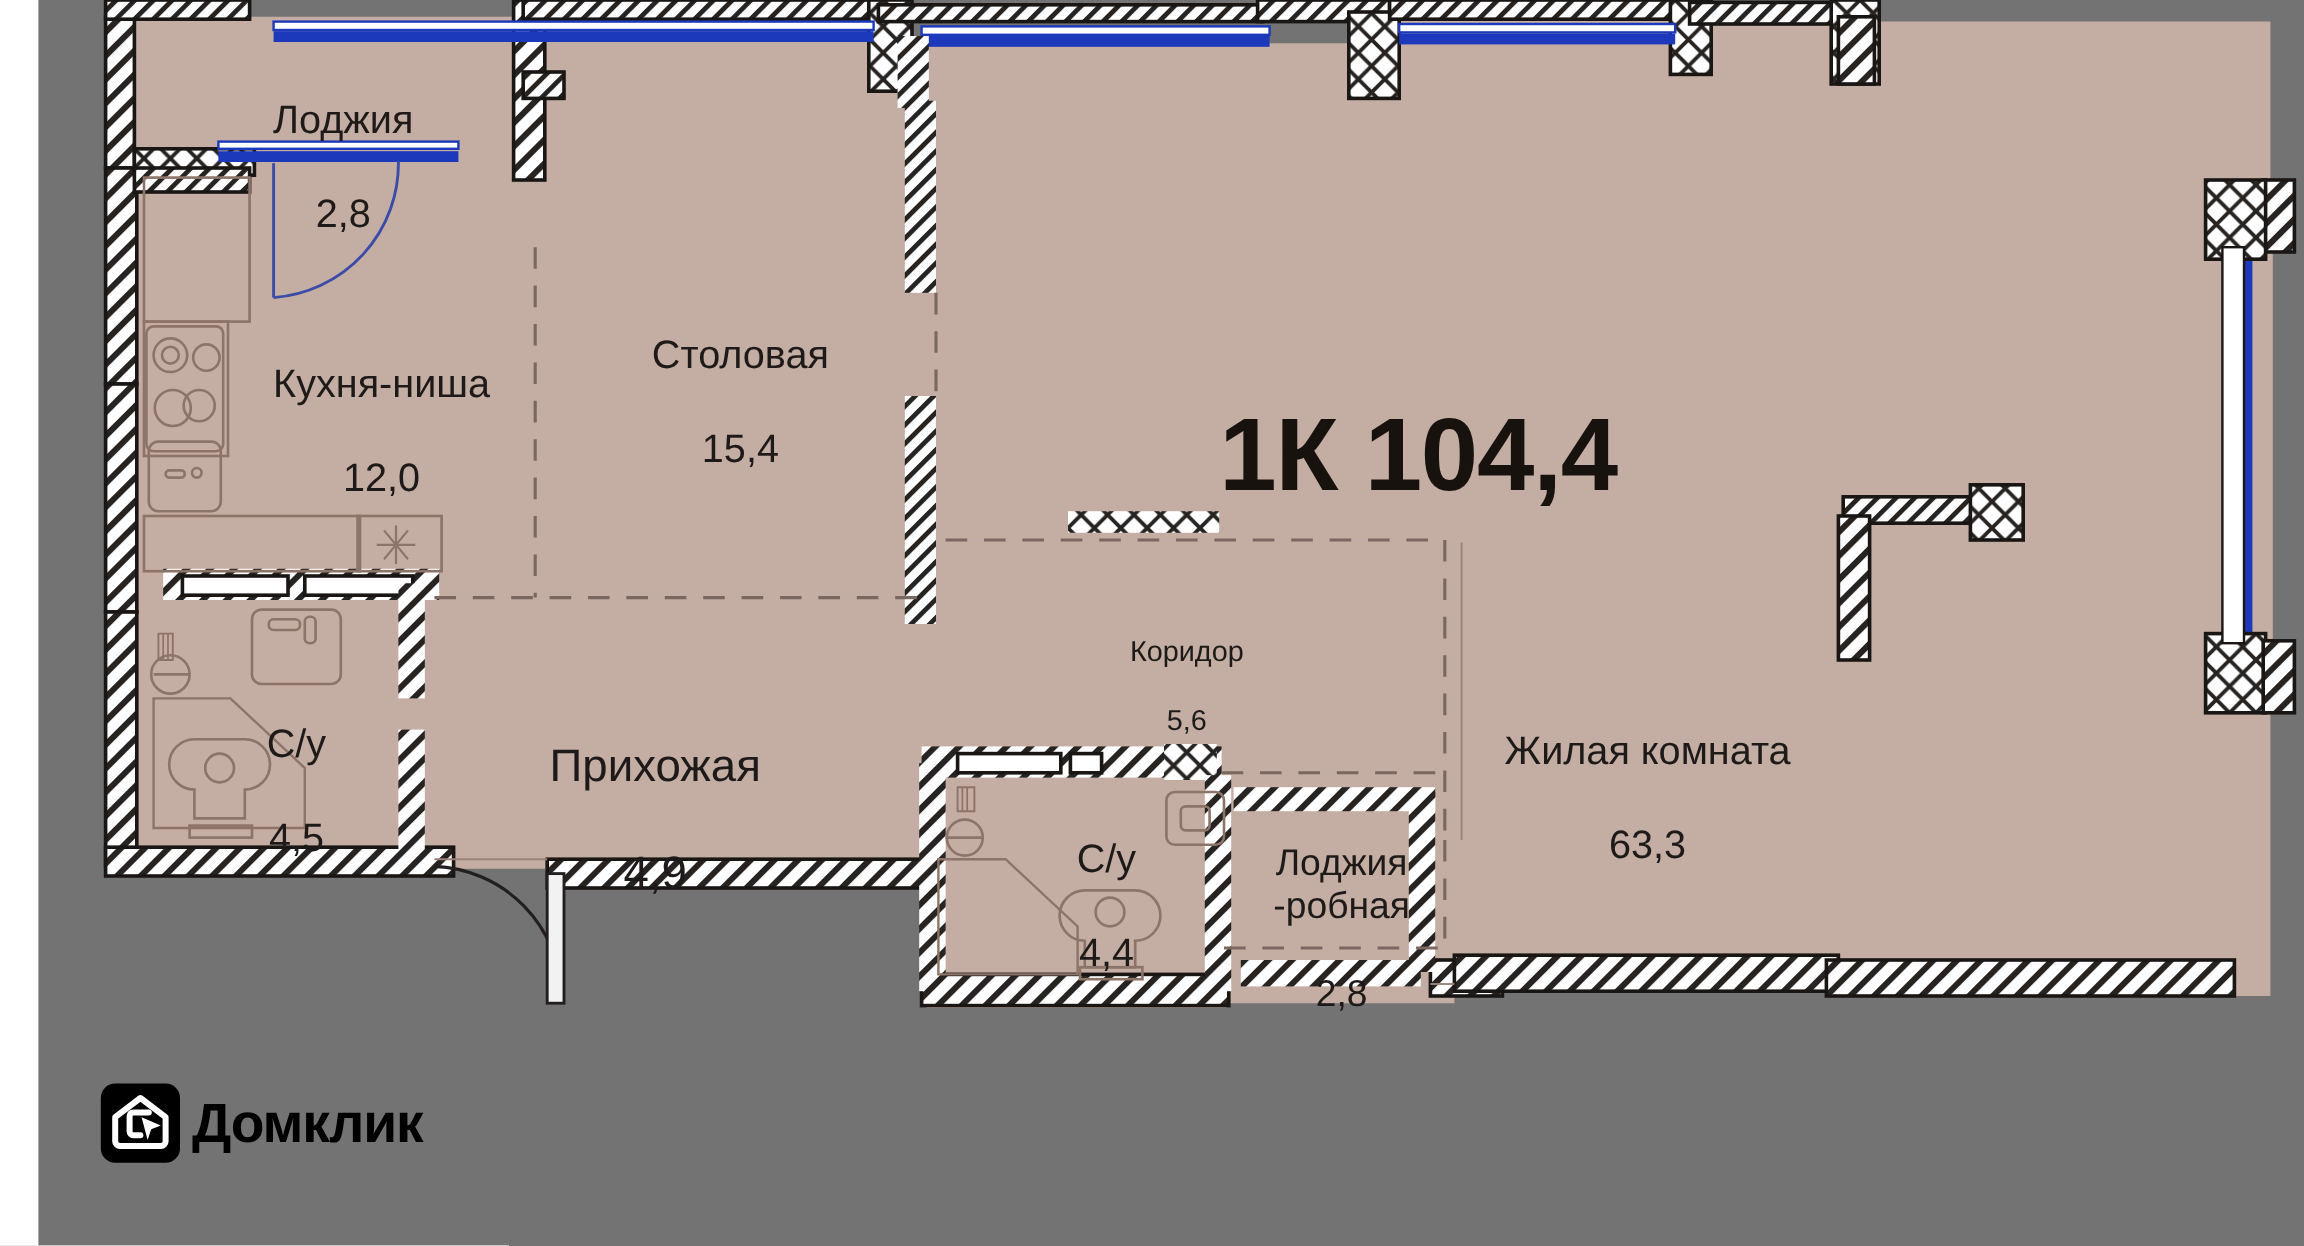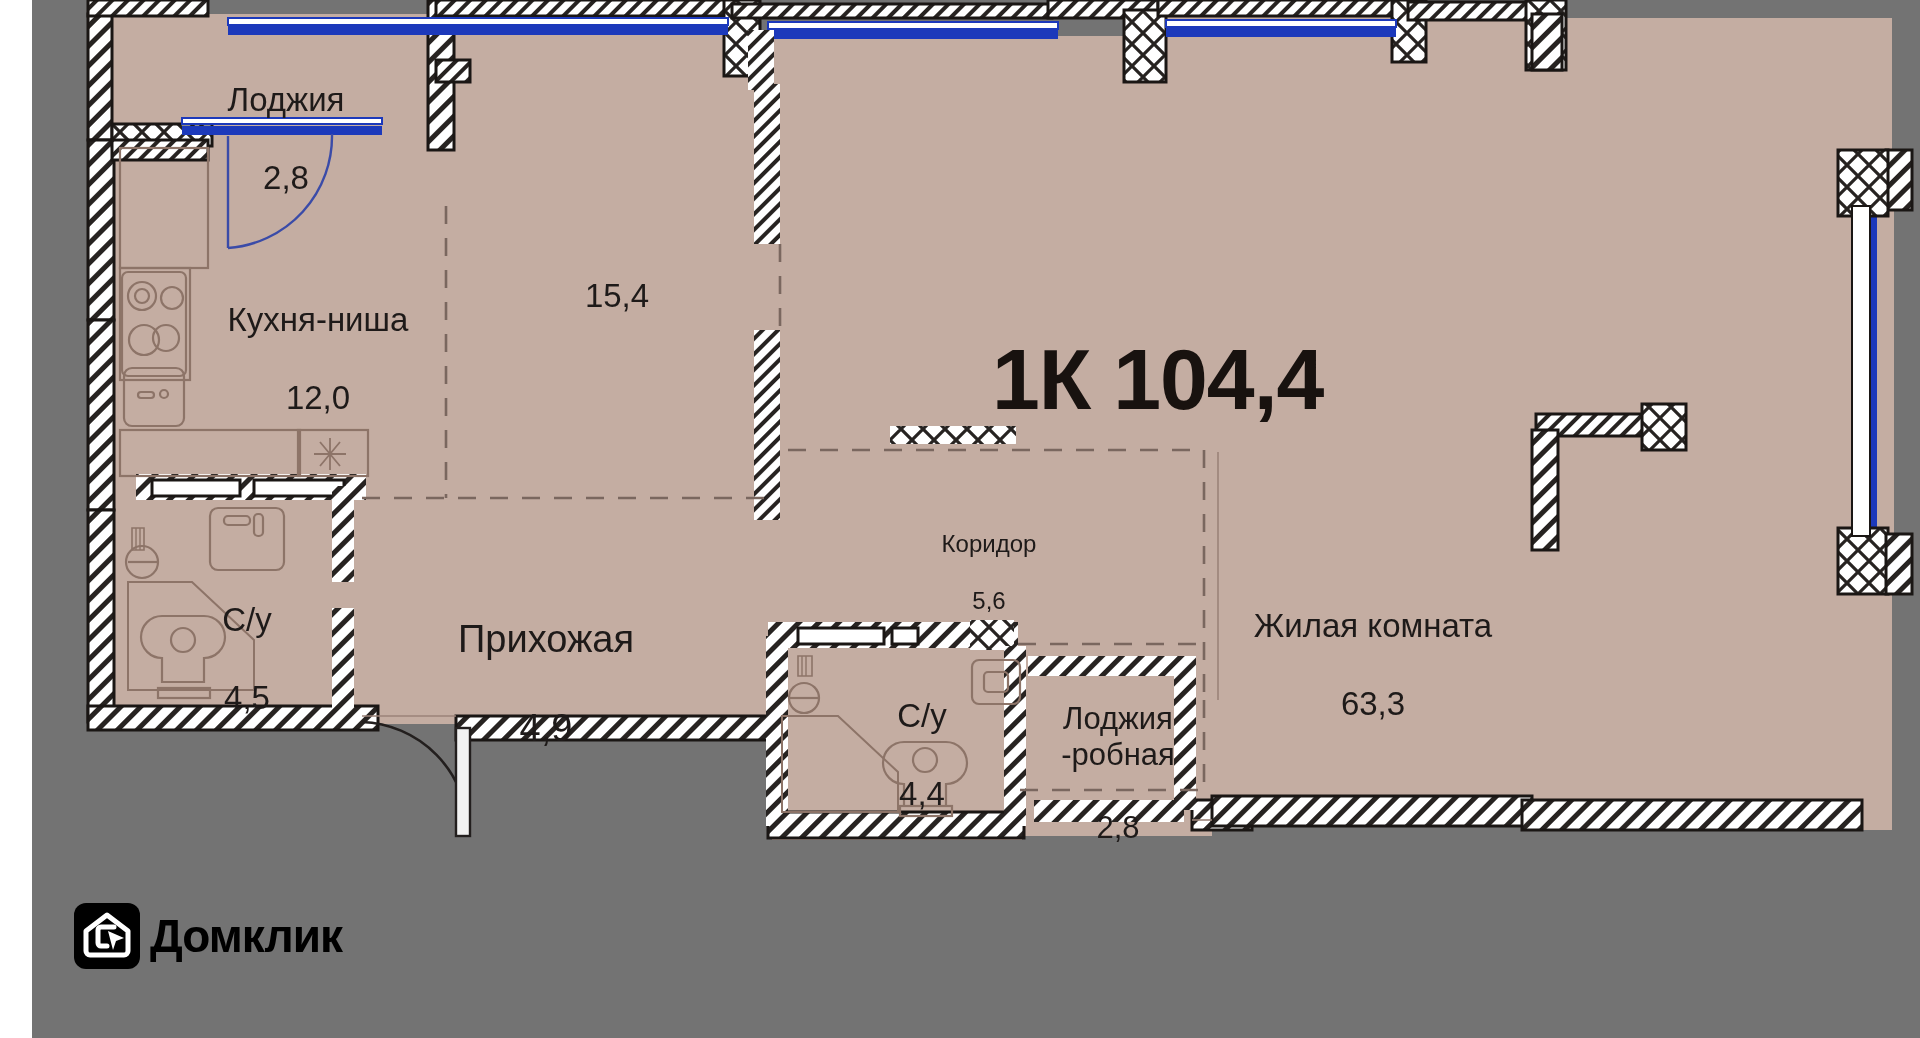--- a/index.html
+++ b/index.html
@@ -13,21 +13,21 @@
             font-weight:400;line-height:1.18;white-space:pre-line;
             pointer-events:none;}
   .rm-name{display:block;}
   .rm-area{display:block;}
 
   #title{position:absolute;color:#18120f;font-weight:700;
          font-family:"Liberation Sans","DejaVu Sans",sans-serif;
          letter-spacing:-1px;white-space:nowrap;}
 
   
-  #logo{position:absolute;left:42px;top:898px;height:76px;
+  #logo{position:absolute;left:52px;top:898px;height:76px;
         display:flex;align-items:center;gap:10px;}
   #logo .mark{width:66px;height:66px;background:#000;border-radius:12px;
               display:flex;align-items:center;justify-content:center;}
   #logo .word{color:#000;font-weight:700;font-size:46px;
               font-family:"Liberation Sans","DejaVu Sans",sans-serif;
               letter-spacing:-1px;}
 </style>
 </head>
 <body>
 
@@ -231,20 +231,21 @@
     <span class="rm-name">Лоджия</span>
     <span class="rm-area">2,8</span>
   </div>
 
   <div class="rm-label" style="left:136px;top:262px;width:300px;font-size:33px;">
     <span class="rm-name">Кухня-ниша</span>
     <span class="rm-area">12,0</span>
   </div>
 
   <div class="rm-label" style="left:435px;top:238px;width:300px;font-size:33px;">
+    <span class="rm-name">Столовая</span>
     <span class="rm-area">15,4</span>
   </div>
 
   <div class="rm-label" style="left:120px;top:562px;width:190px;font-size:33px;">
     <span class="rm-name">С/у</span>
     <span class="rm-area">4,5</span>
   </div>
 
   <div class="rm-label" style="left:364px;top:572px;width:300px;font-size:38px;">
     <span class="rm-name">Прихожая</span>
@@ -265,21 +266,21 @@
     <span class="rm-name">Лоджия
 -робная</span>
     <span class="rm-area">2,8</span>
   </div>
 
   <div class="rm-label" style="left:1186px;top:568px;width:310px;font-size:33px;">
     <span class="rm-name">Жилая комната</span>
     <span class="rm-area">63,3</span>
   </div>
 
-  <div id="title" style="left:960px;top:330px;font-size:86px;">1К 104,4</div>
+  <div id="title" style="left:984px;top:330px;font-size:86px;">1К 104,4</div>
 
   <div id="logo">
     <span class="mark">
       <svg width="52" height="52" viewBox="0 0 52 52" aria-hidden="true">
         <path d="M26 5 L47 21 V41 A4 4 0 0 1 43 45 H9 A4 4 0 0 1 5 41 V21 Z" fill="none" stroke="#ffffff" stroke-width="5" stroke-linejoin="round"></path>
         <path d="M33 17 H20 A3 3 0 0 0 17 20 V33 A3 3 0 0 0 20 36 H26" fill="none" stroke="#ffffff" stroke-width="5" stroke-linecap="round" stroke-linejoin="round"></path>
         <path d="M27 21 L43 28 L35 31 L32 40 Z" fill="#ffffff"></path>
       </svg>
     </span>
     <span class="word">Домклик</span>

